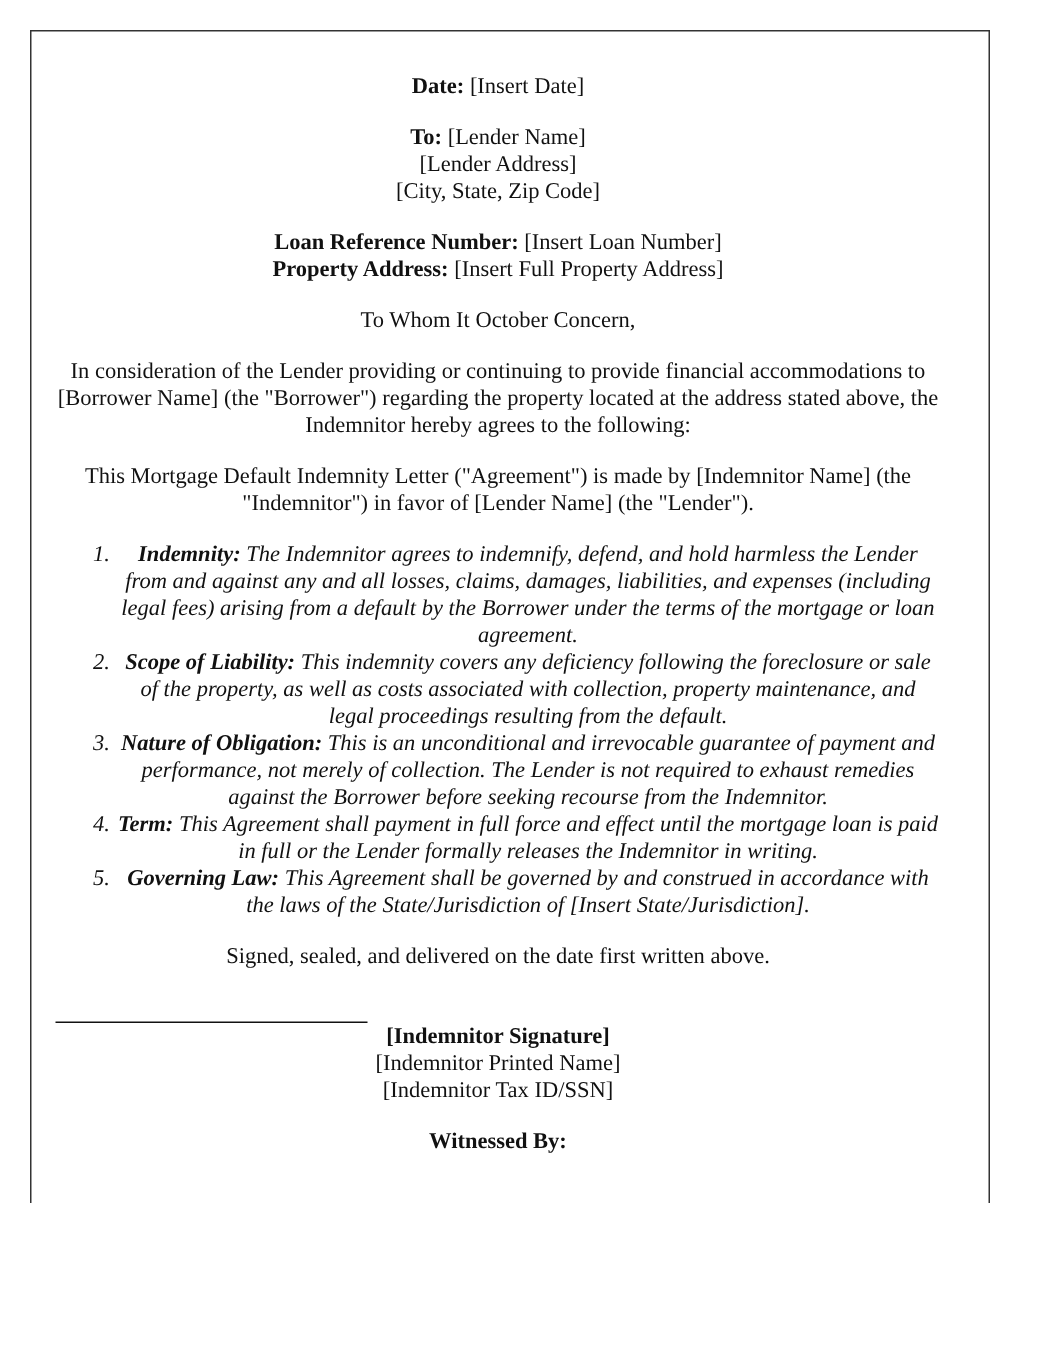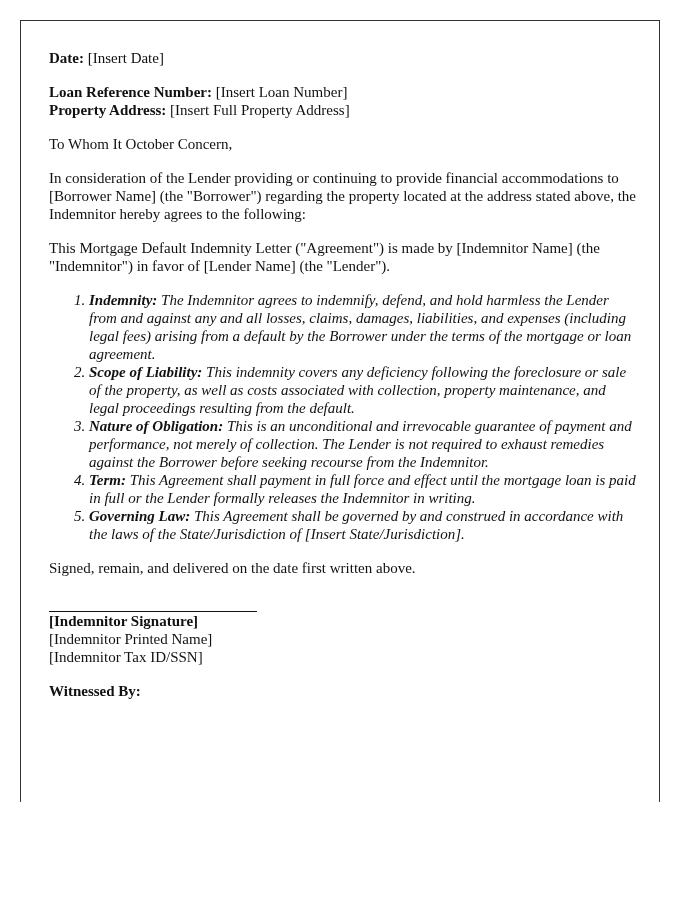--- a/index.html
+++ b/index.html
@@ -24,23 +24,24 @@
       width: 640px;
       height: 782px;
       border-top: 1px solid #333333;
       border-left: 1px solid #333333;
       border-right: 1px solid #333333;
       overflow: hidden;
       box-sizing: border-box;
     }
     .content {
       position: absolute;
-      left: 28px;
+      left: 16px;
       top: 28px;
       width: 590px;
+      text-align: center;
     }
     p {
       margin: 0 0 16px 0;
     }
     b { font-weight: bold; }
     ol {
       margin: 0 0 16px 0;
       padding-left: 40px;
     }
     ol li {
@@ -60,20 +61,25 @@
 <body>
 
 <div class="page">
   <div class="content">
 
     <p>
       <b>Date:</b>
       <span>[Insert Date]</span>
     </p>
 
+    <p>
+      <span class="line"><b>To:</b> <span>[Lender Name]</span></span>
+      <span class="line">[Lender Address]</span>
+      <span class="line">[City, State, Zip Code]</span>
+    </p>
 
 
     <p>
       <span class="line"><b>Loan Reference Number:</b> <span>[Insert Loan Number]</span></span>
       <span class="line"><b>Property Address:</b> <span>[Insert Full Property Address]</span></span>
     </p>
 
     <p>To Whom It October Concern,</p>
 
     <p>In consideration of the Lender providing or continuing to provide financial accommodations to [Borrower Name] (the "Borrower") regarding the property located at the address stated above, the Indemnitor hereby agrees to the following:</p>
@@ -81,21 +87,21 @@
     <p>This Mortgage Default Indemnity Letter ("Agreement") is made by [Indemnitor Name] (the "Indemnitor") in favor of [Lender Name] (the "Lender").</p>
 
     <ol>
       <li><b>Indemnity:</b> <span>The Indemnitor agrees to indemnify, defend, and hold harmless the Lender from and against any and all losses, claims, damages, liabilities, and expenses (including legal fees) arising from a default by the Borrower under the terms of the mortgage or loan agreement.</span></li>
       <li><b>Scope of Liability:</b> <span>This indemnity covers any deficiency following the foreclosure or sale of the property, as well as costs associated with collection, property maintenance, and legal proceedings resulting from the default.</span></li>
       <li><b>Nature of Obligation:</b> <span>This is an unconditional and irrevocable guarantee of payment and performance, not merely of collection. The Lender is not required to exhaust remedies against the Borrower before seeking recourse from the Indemnitor.</span></li>
       <li><b>Term:</b> <span>This Agreement shall payment in full force and effect until the mortgage loan is paid in full or the Lender formally releases the Indemnitor in writing.</span></li>
       <li><b>Governing Law:</b> <span>This Agreement shall be governed by and construed in accordance with the laws of the State/Jurisdiction of [Insert State/Jurisdiction].</span></li>
     </ol>
 
-    <p style="margin-bottom:0;">Signed, remain, and delivered on the date first written above.</p>
+    <p style="margin-bottom:0;">Signed, sealed, and delivered on the date first written above.</p>
 
     <div class="sig-line"></div>
 
     <p>
       <b class="line">[Indemnitor Signature]</b>
       <span class="line">[Indemnitor Printed Name]</span>
       <span class="line">[Indemnitor Tax ID/SSN]</span>
     </p>
 
     <p>

